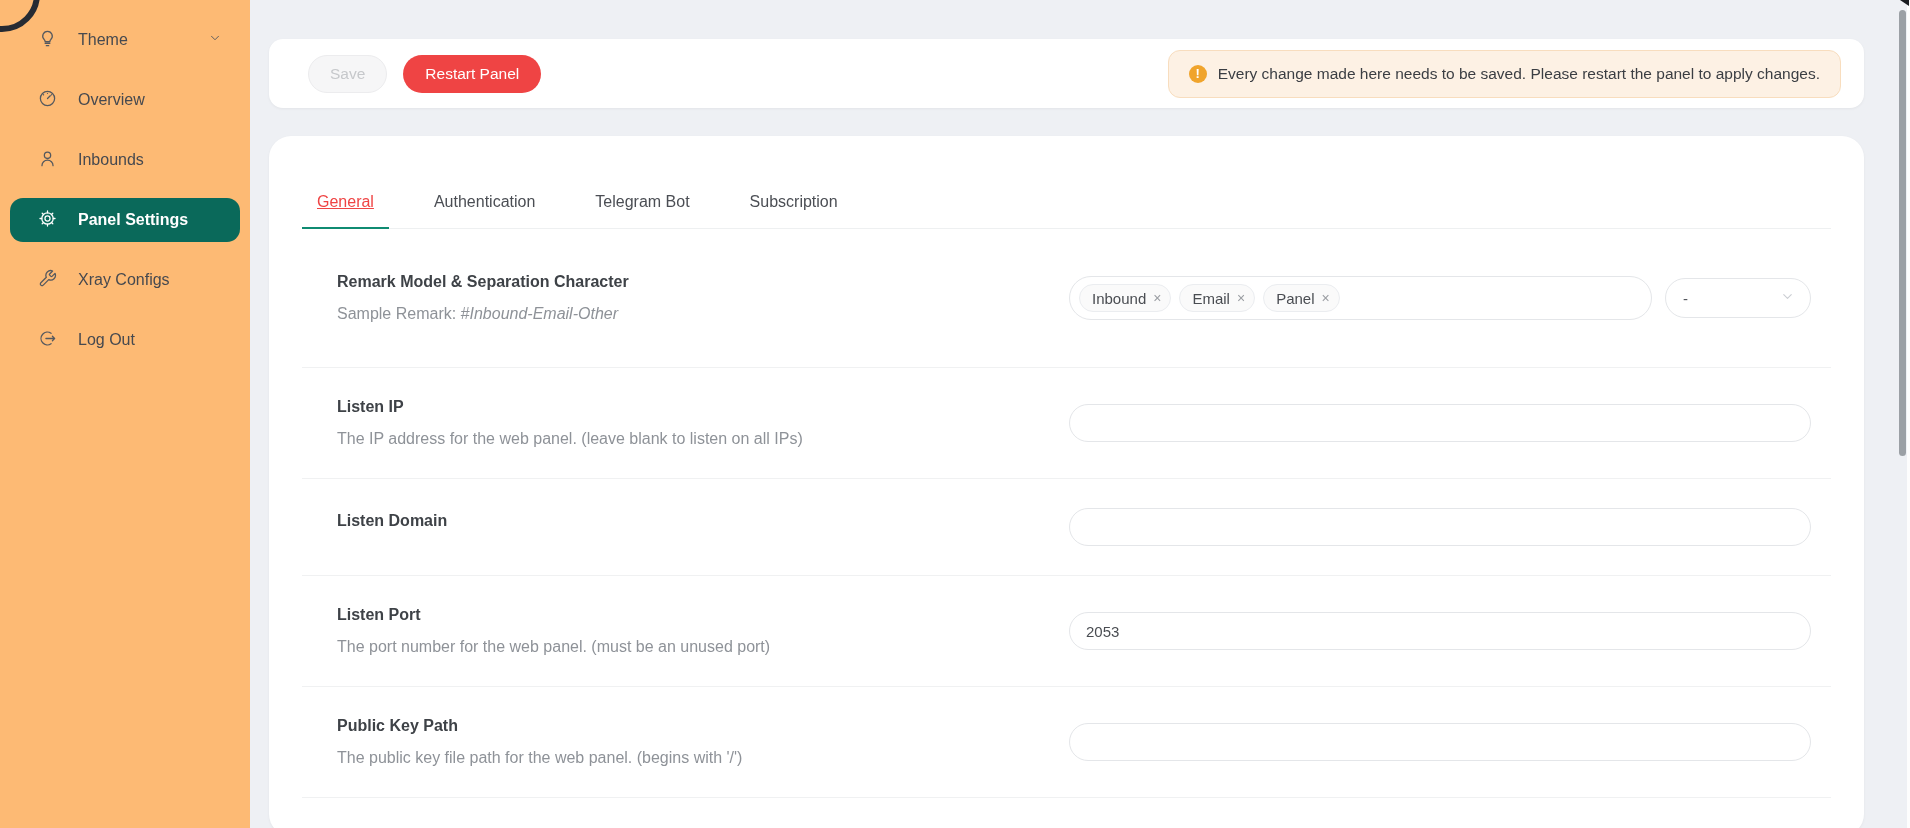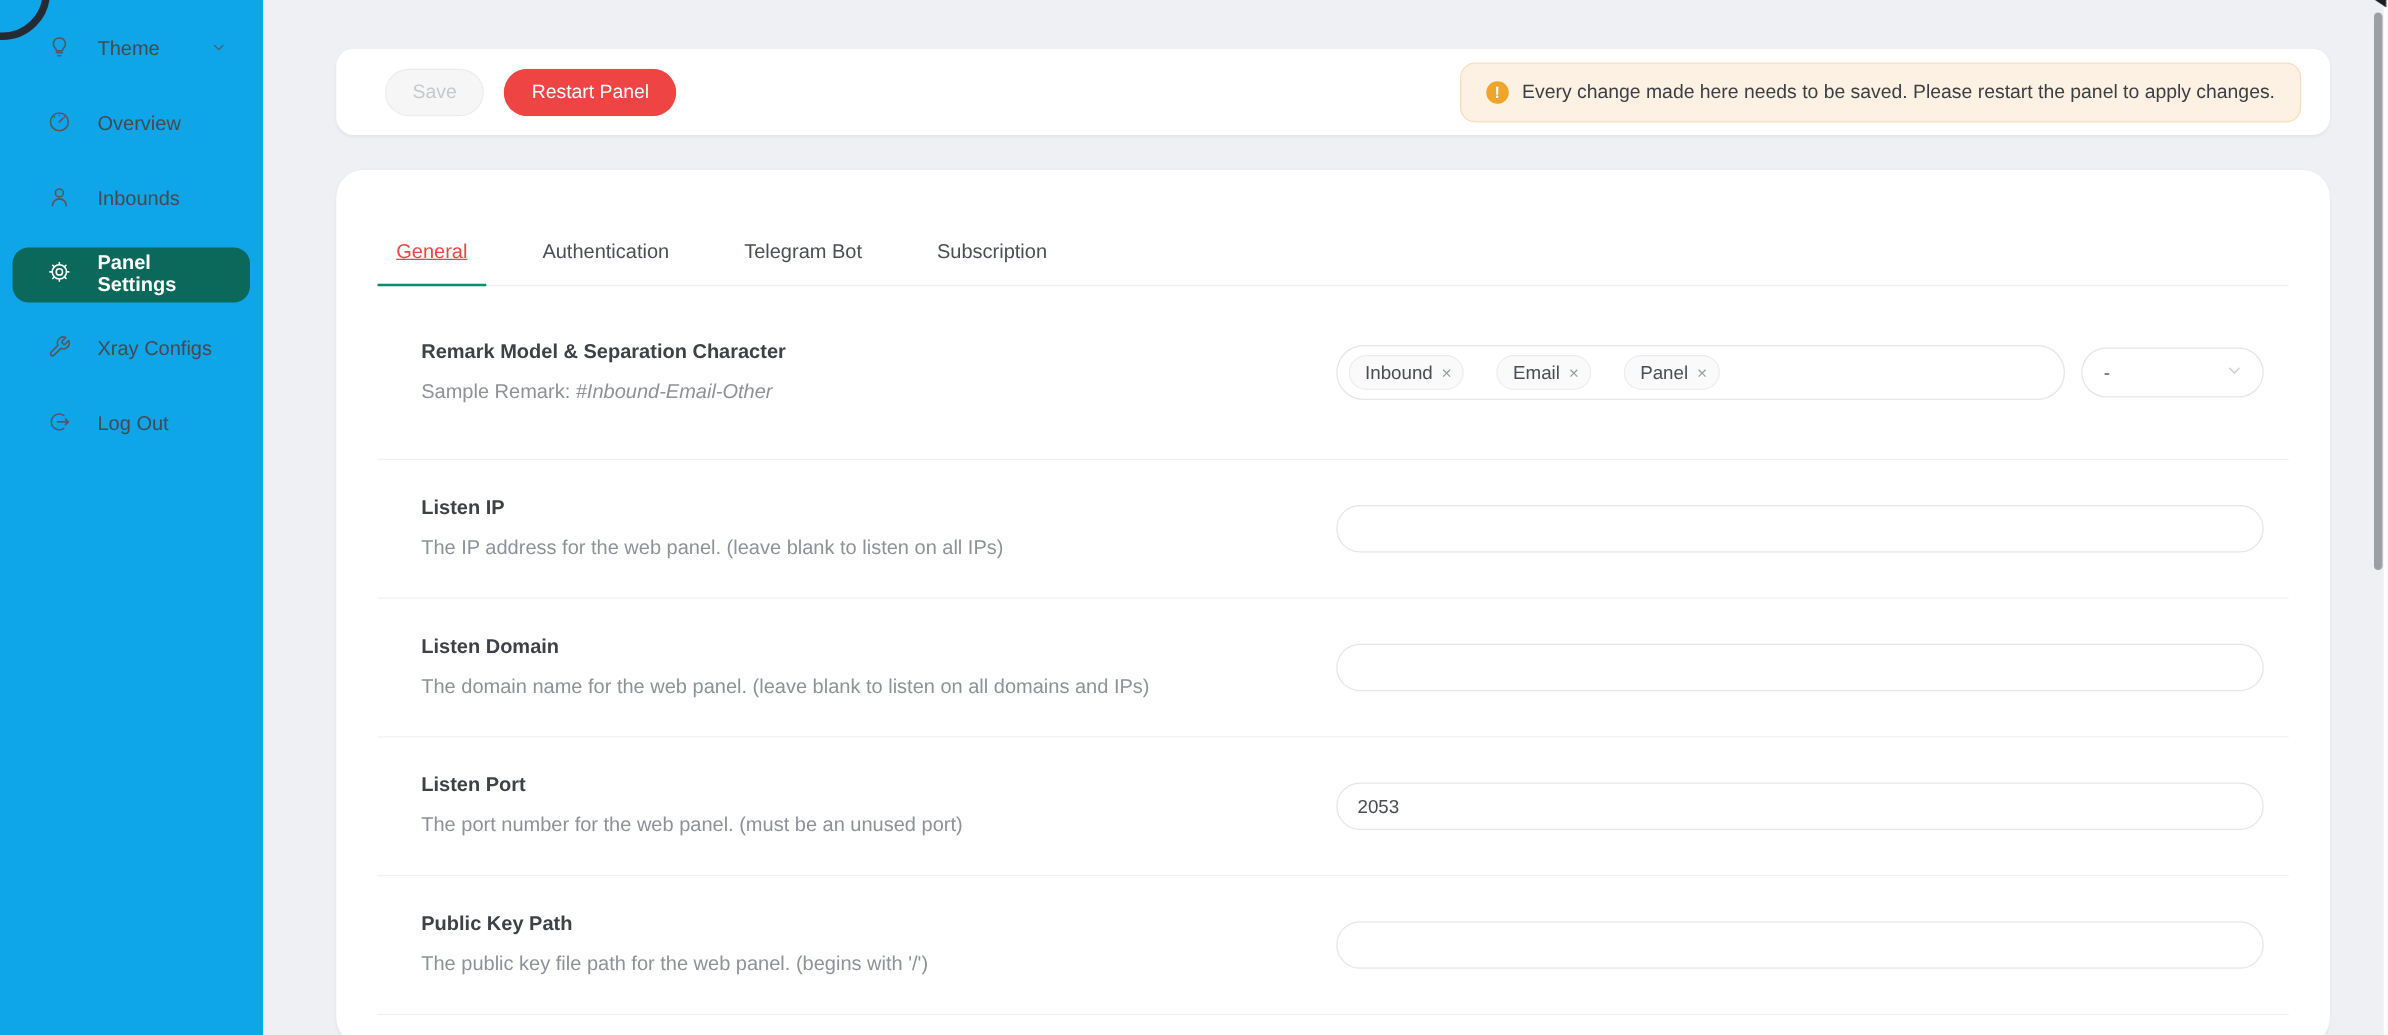--- a/index.html
+++ b/index.html
@@ -6,22 +6,22 @@
   html,body { width:1910px; height:828px; overflow:hidden; }
   body {
     font-family:"Liberation Sans", sans-serif;
     background:#eef0f4;
     color:#43474c;
     position:relative;
   }
 
   
   .sidebar {
-    position:fixed; left:0; top:0; width:210px; height:100%;
-    background:#0ea5e9; padding-top:18px; z-index:5;
+    position:fixed; left:0; top:0; width:250px; height:100%;
+    background:#fdba74; padding-top:18px; z-index:5;
   }
   .corner-arc {
     position:fixed; left:-36px; top:-44px; width:76px; height:76px;
     border:6px solid #262b33; border-radius:50%; background:transparent; z-index:6;
   }
   .nav-item {
     display:flex; align-items:center; height:44px;
     margin:0 10px 16px 10px; padding:0 18px 0 28px;
     border-radius:13px; font-size:16px; color:#46494f; cursor:pointer;
   }
@@ -84,21 +84,21 @@
 
   .text-input {
     width:100%; height:38px; border:1px solid #e4e6e9; border-radius:19px;
     padding:0 16px; font-size:15px; color:#4a4d52; background:#fff; outline:none;
     font-family:inherit;
   }
 
   .remark-right { display:flex; align-items:center; gap:13px; }
   .tags-input {
     flex:1; height:44px; border:1px solid #e4e6e9; border-radius:22px;
-    display:flex; align-items:center; gap:26px; padding:0 9px; background:#fff;
+    display:flex; align-items:center; gap:8px; padding:0 9px; background:#fff;
   }
   .tag {
     height:28px; background:#fafafa; border:1px solid #ebedf0; border-radius:14px;
     display:flex; align-items:center; padding:0 9px 0 12px; font-size:15px; color:#4a4d52;
   }
   .tag-close { margin-left:7px; color:#9a9da2; font-size:14px; cursor:pointer; }
   .select {
     width:146px; height:40px; border:1px solid #e4e6e9; border-radius:20px;
     display:flex; align-items:center; justify-content:space-between;
     padding:0 15px 0 17px; font-size:15px; color:#55585e; background:#fff; cursor:pointer;
@@ -250,21 +250,20 @@
           <div class="row-desc">The IP address for the web panel. (leave blank to listen on all IPs)</div>
         </div>
         <div class="row-right">
           <input class="text-input" type="text" value="" style="">
         </div>
       </div>
 
       <div class="row">
         <div>
           <div class="row-label">Listen Domain</div>
-          <div class="row-desc">The domain name for the web panel. (leave blank to listen on all domains and IPs)</div>
         </div>
         <div class="row-right">
           <input class="text-input" type="text" value="" style="">
         </div>
       </div>
 
       <div class="row">
         <div>
           <div class="row-label">Listen Port</div>
           <div class="row-desc">The port number for the web panel. (must be an unused port)</div>

